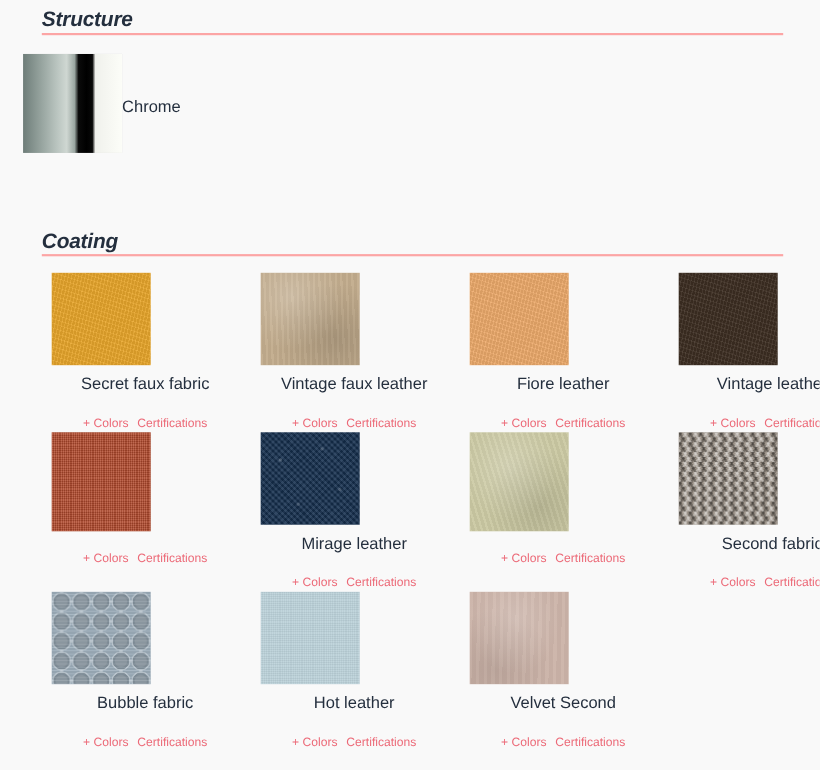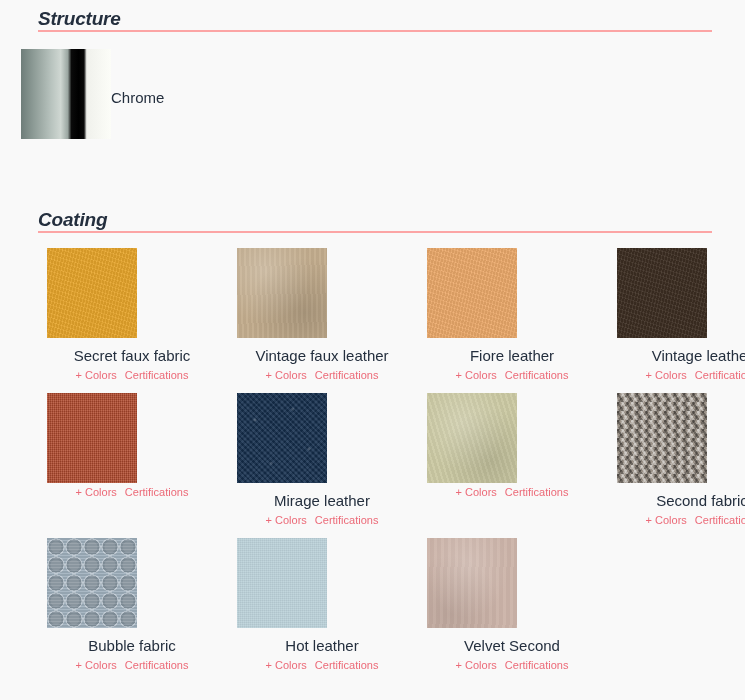--- a/index.html
+++ b/index.html
@@ -62,21 +62,21 @@
   }
   .label {
     margin-top: 7px;
     font-size: 15px;
     color: #242f3e;
     text-align: center;
     line-height: 21px;
     max-width: 170px;
   }
   .links {
-    margin-top: 2px;
+    margin-top: 18px;
     font-size: 11px;
     line-height: 15px;
     text-align: center;
     white-space: nowrap;
   }
   .links a {
     color: #ec6a78;
     text-decoration: none;
     cursor: pointer;
   }

